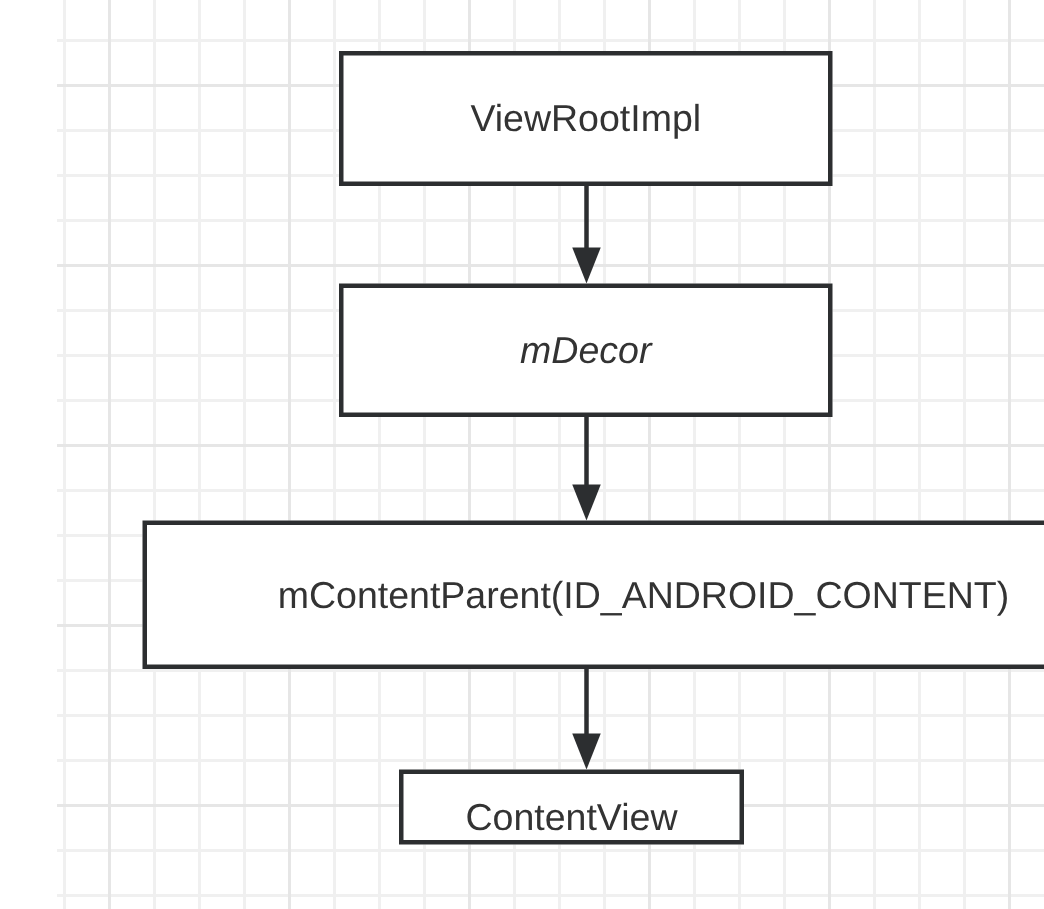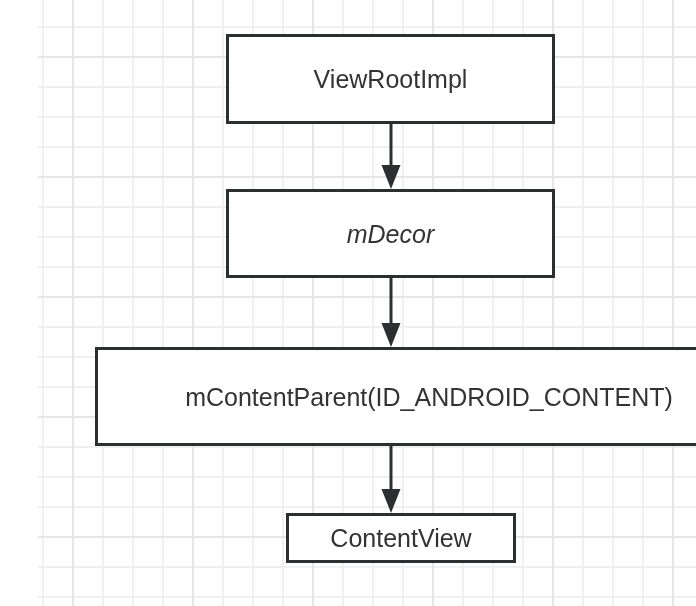--- a/index.html
+++ b/index.html
@@ -34,21 +34,21 @@
     line-height: 1.2;
     display: flex;
     align-items: center;
     justify-content: center;
     text-align: center;
     white-space: nowrap;
   }
   .node-viewrootimpl   { left: 188px; top: 34px;  width: 329px; height: 90px; }
   .node-mdecor         { left: 188px; top: 189px; width: 329px; height: 89px; font-style: italic; }
   .node-mcontentparent { left: 57px;  top: 347px; width: 668px; height: 99px; }
-  .node-contentview    { left: 248px; top: 513px; width: 230px; height: 50px; }
+  .node-contentview    { left: 228px; top: 513px; width: 230px; height: 50px; align-items: flex-end; }
   .edges-overlay {
     position: absolute;
     left: 0;
     top: 0;
     width: 696px;
     height: 606px;
     pointer-events: none;
   }
   .edge line {
     stroke: var(--arrow, #2c2e30);

